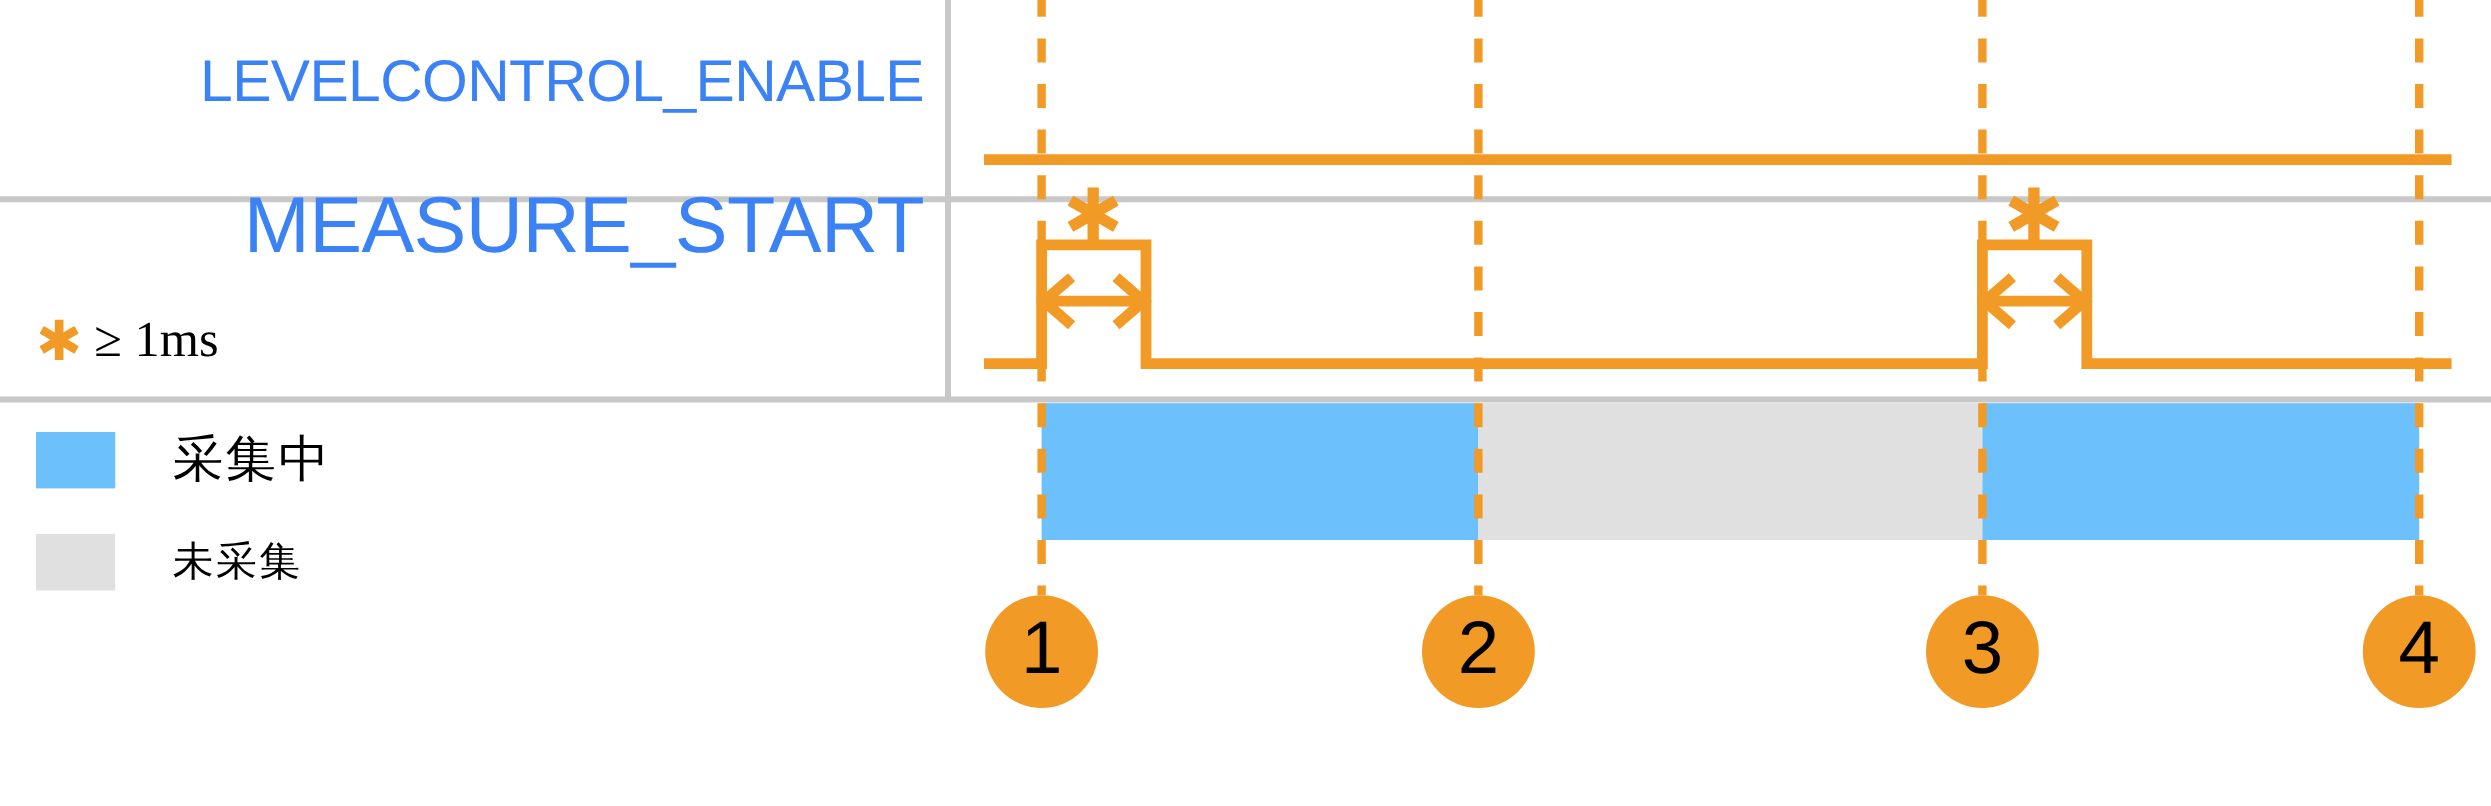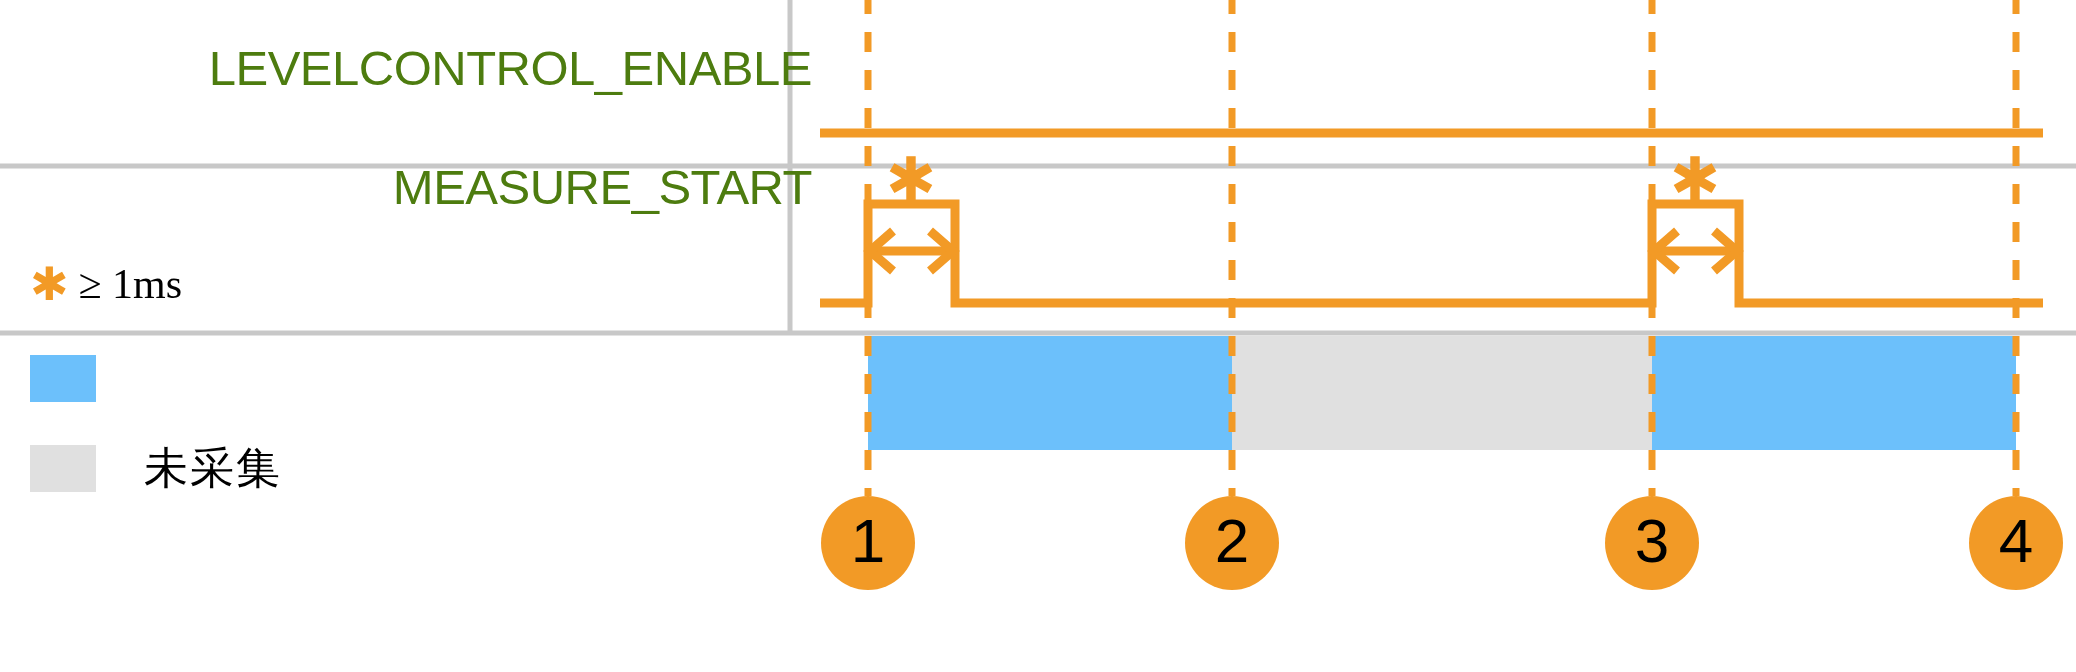--- a/index.html
+++ b/index.html
@@ -22,38 +22,37 @@
     left: 0;
     top: 0;
     width: 2076px;
     height: 672px;
   }
 
   
   .row-label {
     position: absolute;
     text-align: right;
-    color: #4d7c0f;
+    color: #3b82f6;
     white-space: nowrap;
     font-weight: 400;
     letter-spacing: -0.5px;
-    padding-left: 42px;
   }
   #label-levelcontrol {
     left: 0px;
     top: 38px;
     width: 770px;
     font-size: 49px;
     line-height: 60px;
   }
   #label-measurestart {
     left: 0px;
     top: 157px;
     width: 770px;
-    font-size: 49px;
+    font-size: 66px;
     line-height: 60px;
   }
 
   
   .legend-row {
     position: absolute;
     display: flex;
     align-items: center;
     color: #000000;
   }
@@ -76,21 +75,21 @@
   }
   #legend-acquiring {
     left: 30px;
     top: 355px;
     font-size: 42px;
     line-height: 56px;
   }
   #legend-idle {
     left: 30px;
     top: 440px;
-    font-size: 44px;
+    font-size: 34px;
     line-height: 56px;
   }
   .swatch {
     width: 66px;
     height: 47px;
     margin-right: 48px;
     flex: 0 0 auto;
   }
   .legend-text {
     letter-spacing: 2px;
@@ -171,20 +170,21 @@
 
   <div class="row-label" id="label-measurestart">MEASURE_START</div>
 
   <div class="legend-row" id="legend-note">
     <span class="star">✱</span>
     <span class="note-text">≥ 1ms</span>
   </div>
 
   <div class="legend-row" id="legend-acquiring">
     <span class="swatch" style="background:#6CC0FB;"></span>
+    <span class="legend-text">采集中</span>
   </div>
 
   <div class="legend-row" id="legend-idle">
     <span class="swatch" style="background:#E0E0E0;"></span>
     <span class="legend-text">未采集</span>
   </div>
 
   <div class="marker" style="left:821px; top:496px;">
     <span>1</span>
   </div>

